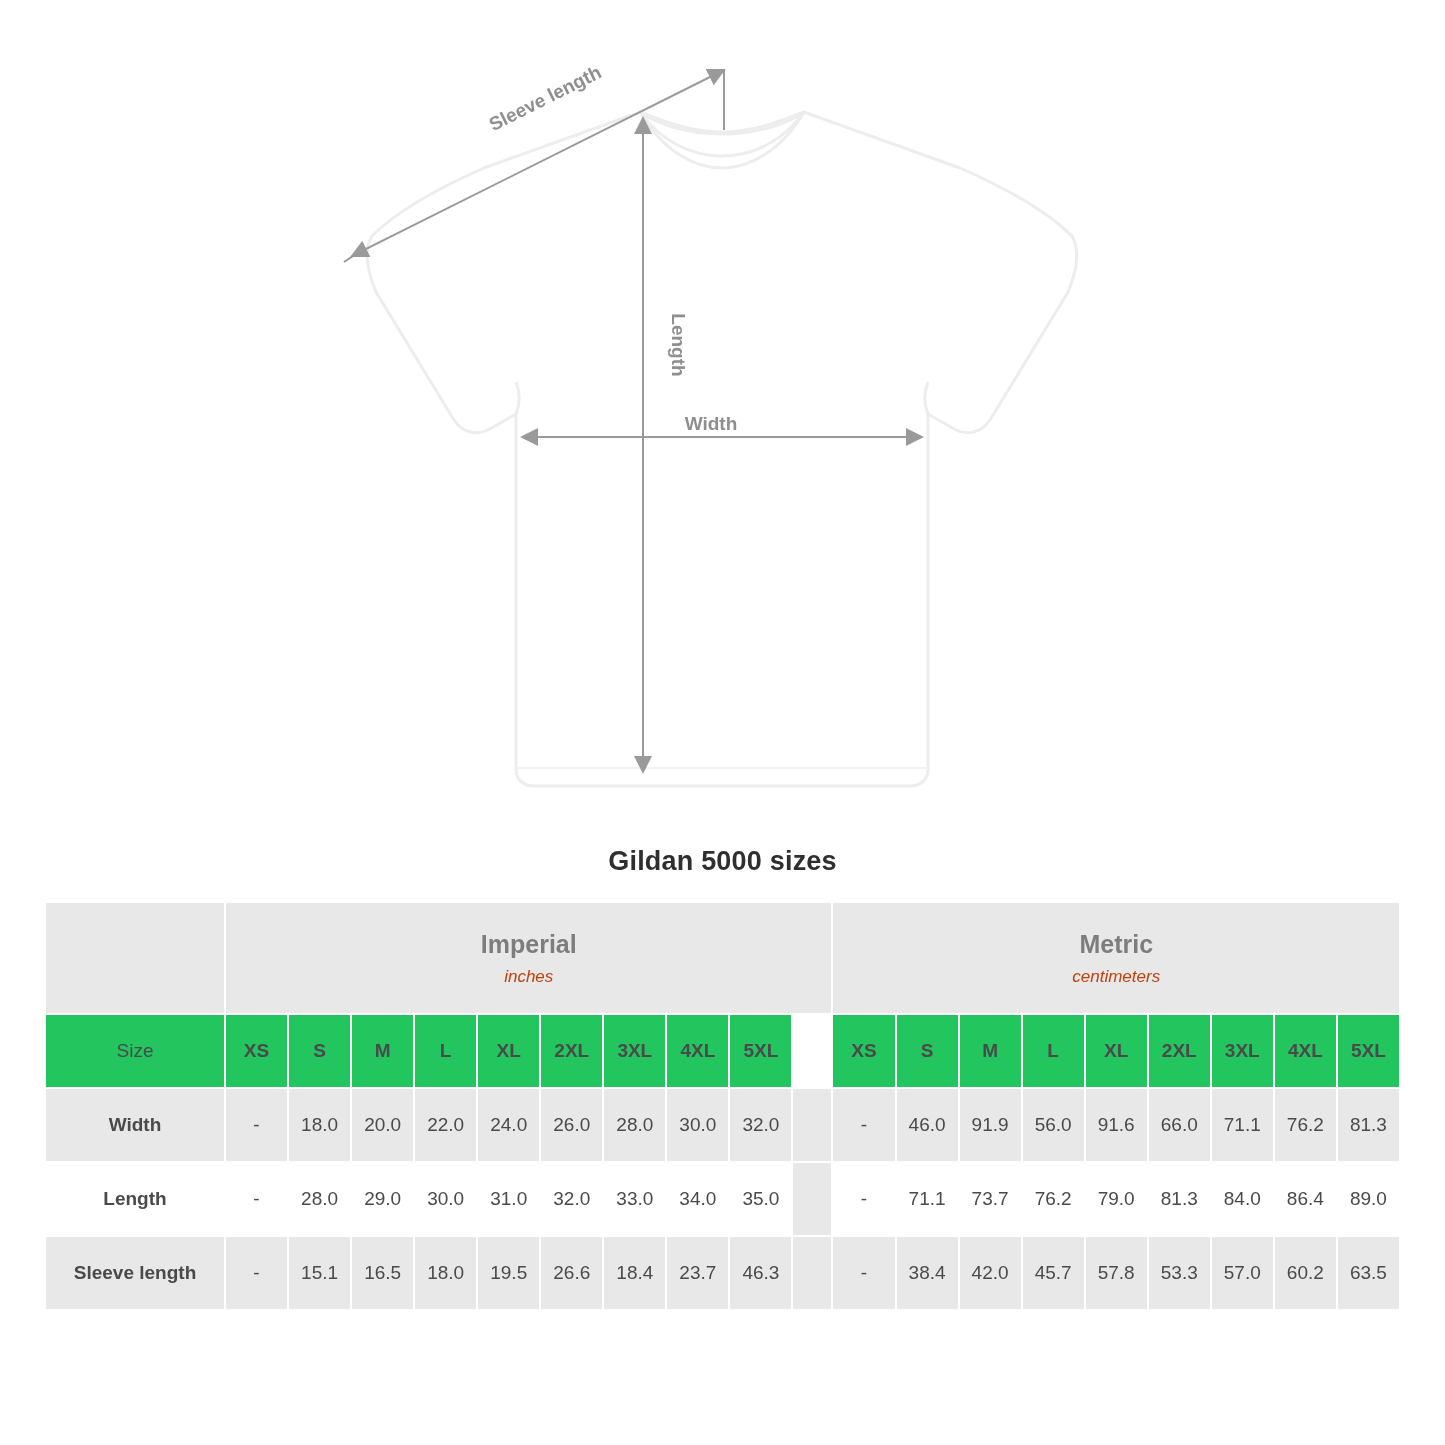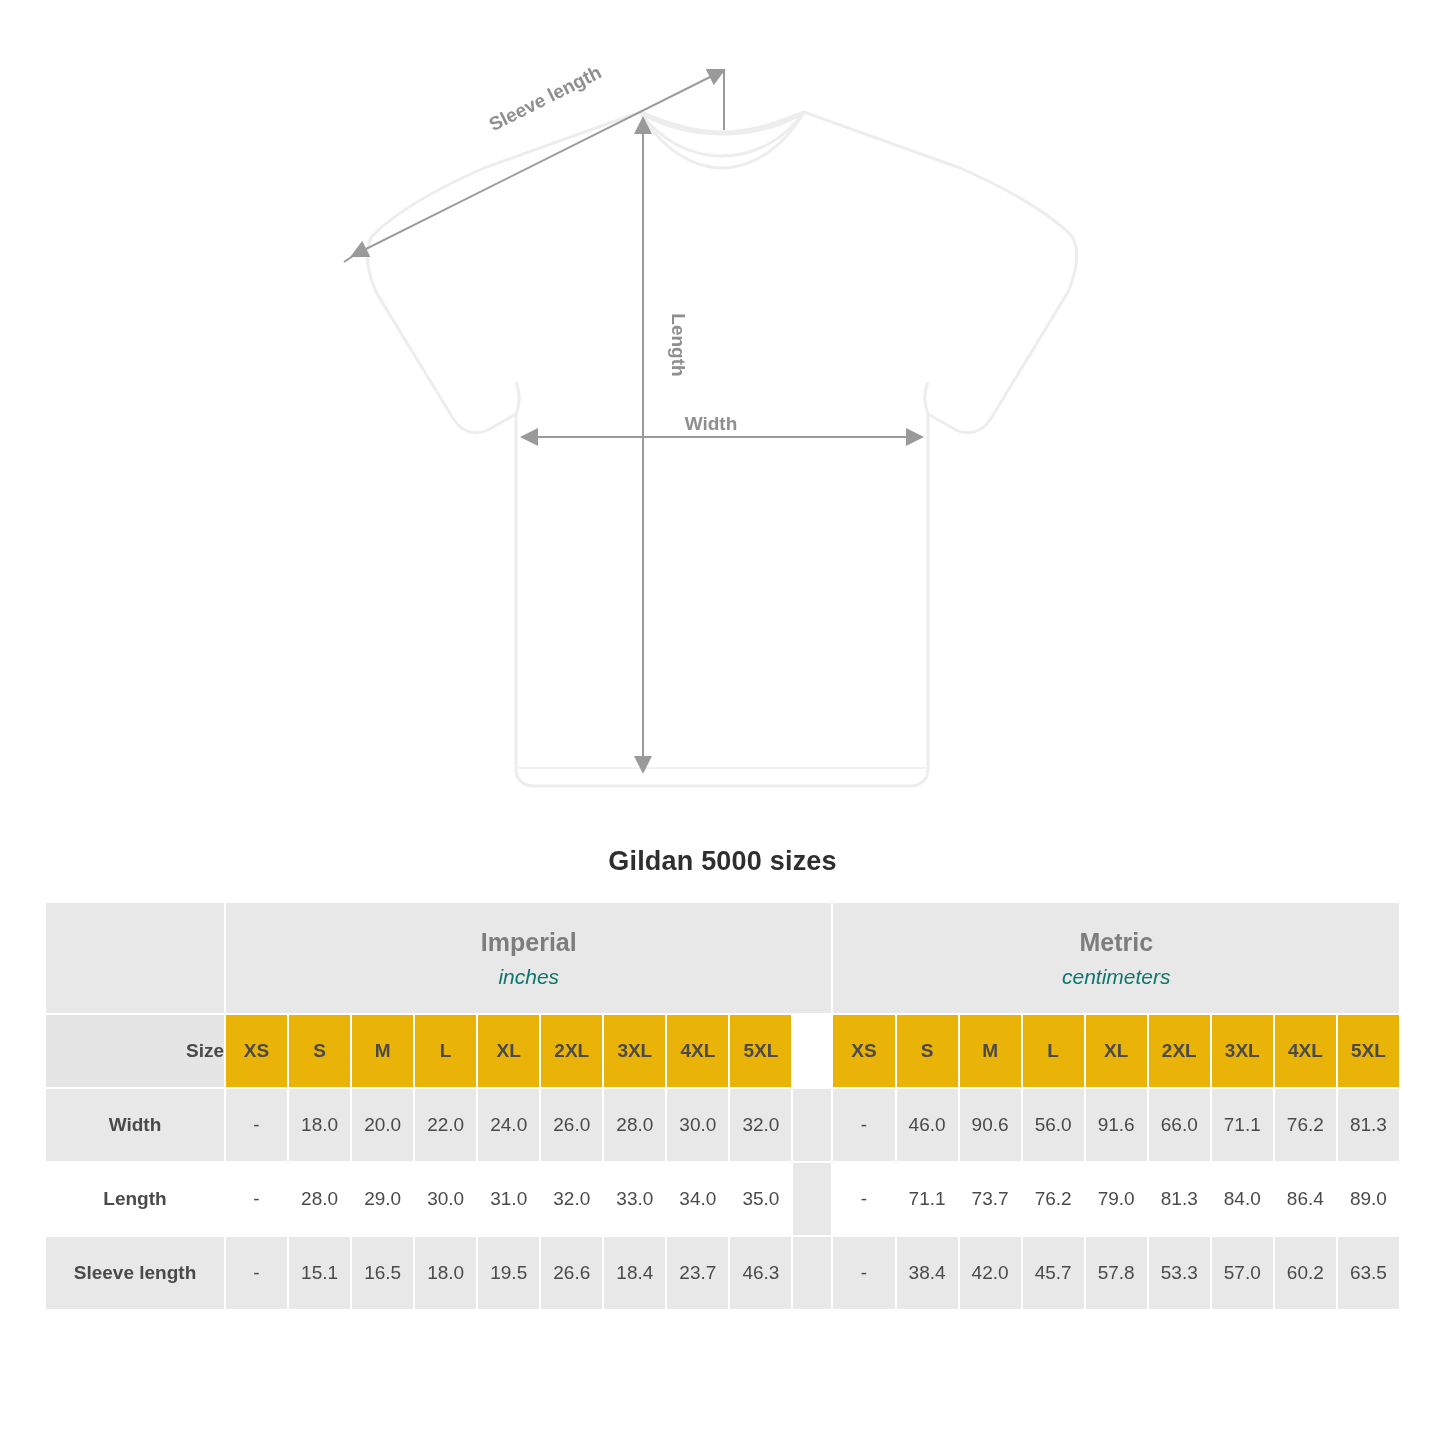--- a/index.html
+++ b/index.html
@@ -70,36 +70,35 @@
   .unit-head {
     height: 110px;
     background: #e8e8e8;
   }
   .unit-head .unit-name {
     font-size: 25px;
     font-weight: bold;
     color: #7d7d7d;
   }
   .unit-head .unit-sub {
-    font-size: 21px;
+    font-size: 17px;
     font-style: italic;
-    color: #0f766e;
+    color: #c2410c;
     margin-top: 8px;
   }
   .hdr-row td {
     height: 72px;
-    background: #eab308;
+    background: #22c55e;
     font-weight: bold;
     color: #4a4a4a;
     font-size: 19px;
   }
   .hdr-row td.rowlabel-head {
-    background: #e5e5e5;
-    font-weight: bold;
-    text-align: right;
+    background: #22c55e;
+    font-weight: normal;
   }
   .row-band-a td { background: #e8e8e8; height: 72px; }
   .row-band-b td { background: #ffffff; height: 72px; }
   td.rowlabel {
     font-weight: bold;
     color: #3f3f3f;
     width: 180px;
   }
   td.gap {
     background: #e8e8e8 !important;
@@ -248,21 +247,21 @@
             <td>20.0</td>
             <td>22.0</td>
             <td>24.0</td>
             <td>26.0</td>
             <td>28.0</td>
             <td>30.0</td>
             <td>32.0</td>
             <td class="gap"></td>
             <td>-</td>
             <td>46.0</td>
-            <td>90.6</td>
+            <td>91.9</td>
             <td>56.0</td>
             <td>91.6</td>
             <td>66.0</td>
             <td>71.1</td>
             <td>76.2</td>
             <td>81.3</td>
           </tr>
           <tr class="row-band-b">
             <td class="rowlabel">Length</td>
             <td>-</td>

